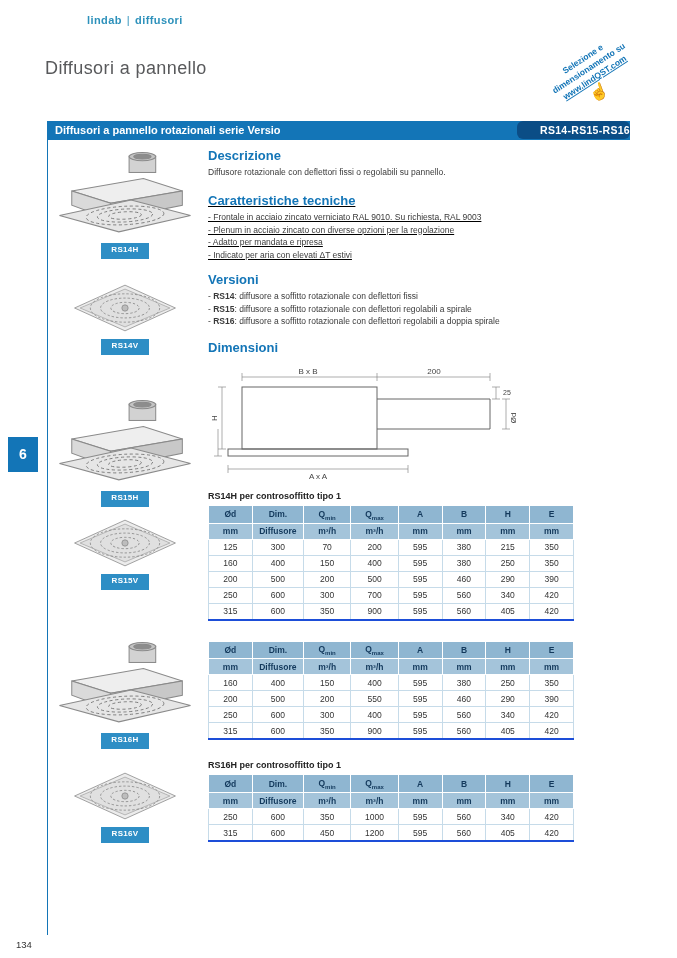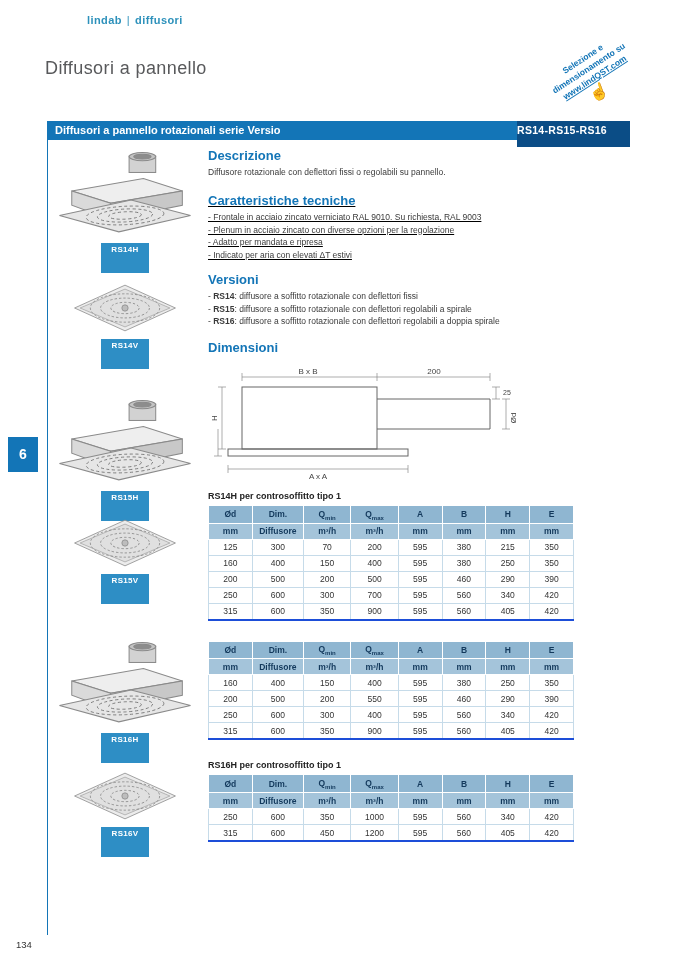--- a/index.html
+++ b/index.html
@@ -16,31 +16,31 @@
   .title { position:absolute; left:45px; top:58px; font-size:18px; font-weight:normal; color:#58595b; letter-spacing:.4px; }
 
   
   .promo { position:absolute; left:530px; top:52px; width:118px; transform:rotate(-33deg); color:#1375b7; font-size:8.5px; font-weight:bold; text-align:center; line-height:1.3; }
   .promo-url { text-decoration:underline; cursor:pointer; }
   .hand { position:absolute; left:44px; top:32px; font-size:16px; color:#1375b7; transform:rotate(14deg); }
 
   
   .banner { position:absolute; left:47px; top:121px; width:583px; height:19px; background:#1375b7; color:#fff; }
   .banner-title { position:absolute; left:8px; top:3px; font-size:11px; font-weight:bold; }
-  .banner-models { position:absolute; right:0; top:0; width:113px; height:26px; background:#0b4d86; font-size:10.5px; font-weight:bold; text-align:left; line-height:19px; letter-spacing:.3px; }
+  .banner-models { position:absolute; right:0; top:0; width:113px; height:18px; background:#0b4d86; font-size:10.5px; font-weight:bold; text-align:right; line-height:19px; letter-spacing:.3px;border-radius:6px; }
 
   .vline { position:absolute; left:47px; top:140px; width:1px; height:795px; background:#1375b7; }
 
   .side-tab { position:absolute; left:8px; top:437px; width:30px; height:35px; background:#1375b7; color:#fff; font-size:14px; font-weight:bold; text-align:center; line-height:35px; }
 
   
   .product-col { position:absolute; left:50px; top:145px; width:150px; }
   .figure { position:absolute; left:0; width:150px; text-align:center; }
   .fig-svg { display:block; margin:0 auto; }
-  .chip { display:inline-block; min-width:48px; padding:2px 6px 19px; background:#2e8ec5; color:#fff; font-size:8px; font-weight:bold; margin-top:3px; letter-spacing:.3px; }
+  .chip { display:inline-block; min-width:48px; padding:2px 6px 5px; background:#2e8ec5; color:#fff; font-size:8px; font-weight:bold; margin-top:3px; letter-spacing:.3px; }
 
   
   .main-col { position:absolute; left:208px; top:148px; width:366px; }
   h2.sec { color:#1375b7; font-size:13px; font-weight:bold; margin:0 0 3px; }
   .body-text, .feat-item { font-size:8.5px; color:#3a3a3a; line-height:1.5; }
   .sec-desc { margin-bottom:14px; }
   .sec-carat { margin-bottom:10px;text-decoration:underline; }
   .sec-vers { margin-bottom:12px; }
   .dim-drawing { display:block; margin:8px 0 0 4px; }
   svg text { font-family:"Liberation Sans", sans-serif; }

